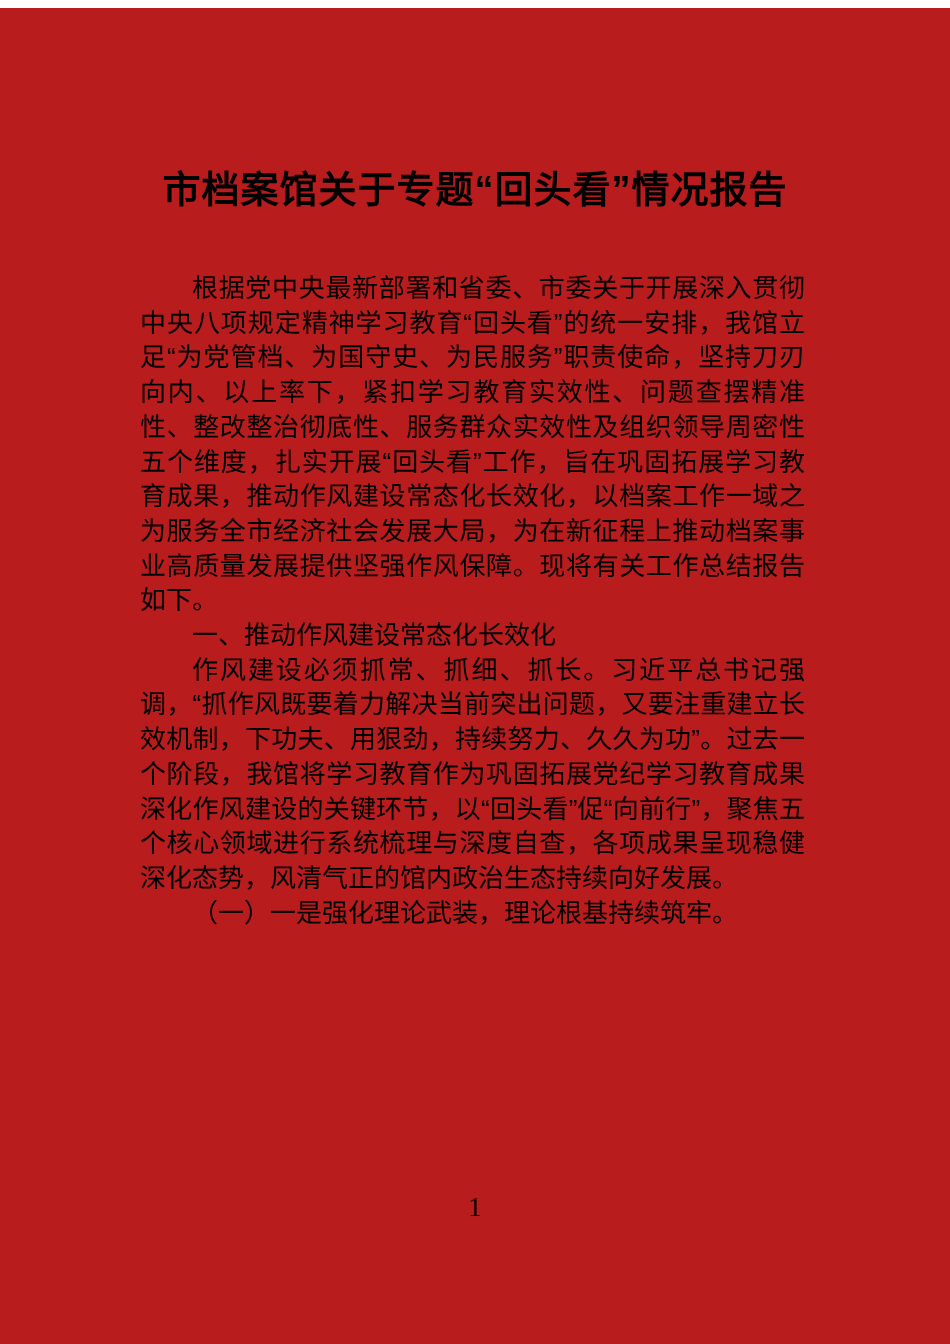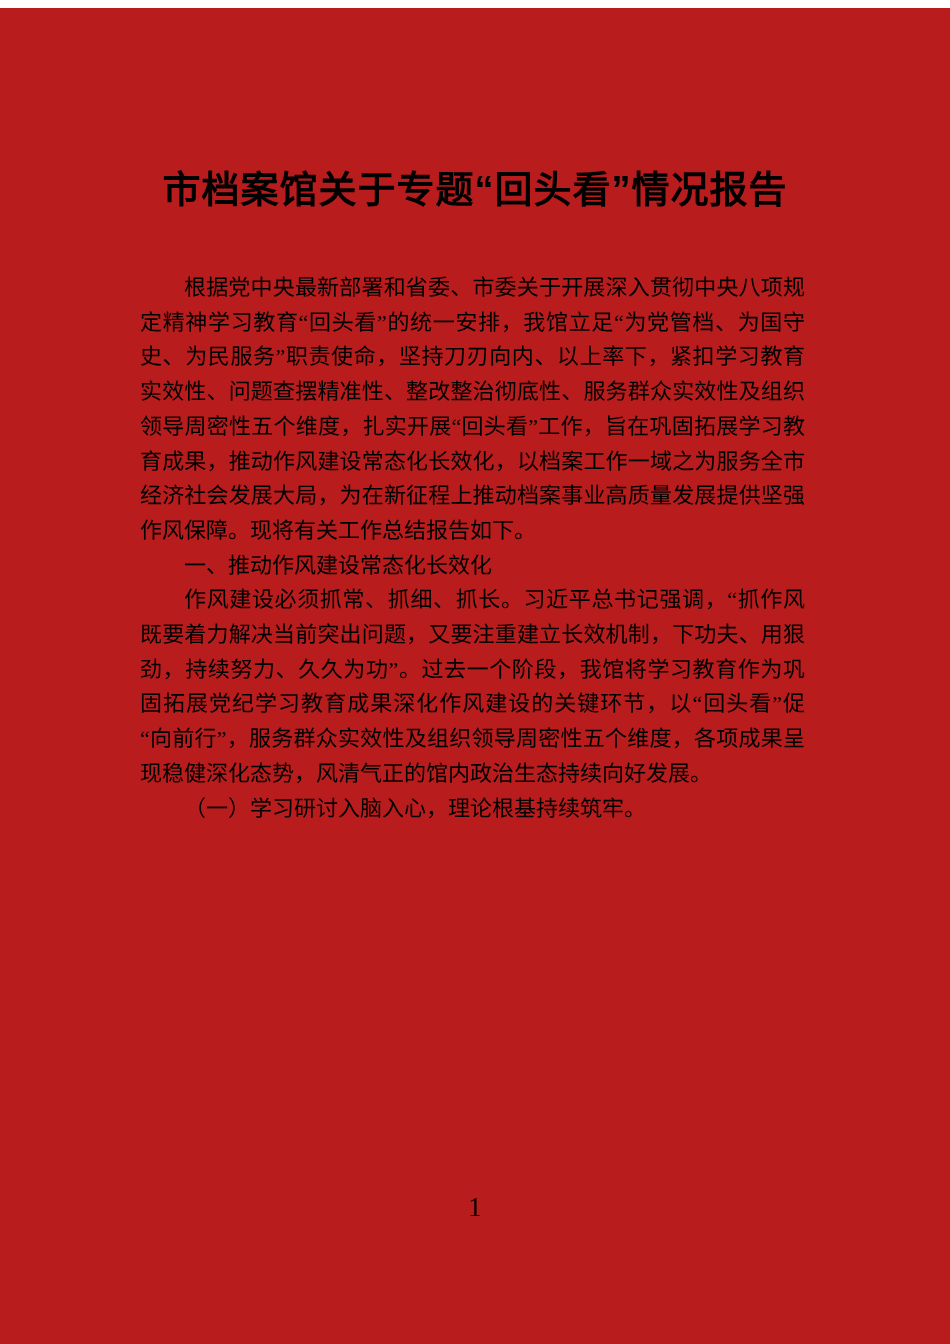--- a/index.html
+++ b/index.html
@@ -27,27 +27,26 @@
     color: #000000;
   }
   .doc-body {
     width: 665px;
     margin-left: 140px;
     margin-top: 57px;
   }
   .doc-body p {
     margin: 0;
     padding: 0;
-    font-size: 22px;
+    font-size: 26px;
     line-height: 34.7px;
     text-align: justify;
     text-indent: 2em;
     word-break: break-all;
     color: #000000;
-    font-family: Liberation Serif, serif;
   }
   .page-footer {
     position: absolute;
     left: 0;
     right: 0;
     top: 1184px;
     text-align: center;
     font-family: "Liberation Serif", serif;
     font-size: 27px;
     color: #000000;
@@ -56,19 +55,19 @@
 </head>
 <body>
 
 <div class="page">
 
   <div class="doc-title">市档案馆关于专题“回头看”情况报告</div>
 
   <div class="doc-body">
     <p>根据党中央最新部署和省委、市委关于开展深入贯彻中央八项规定精神学习教育“回头看”的统一安排，我馆立足“为党管档、为国守史、为民服务”职责使命，坚持刀刃向内、以上率下，紧扣学习教育实效性、问题查摆精准性、整改整治彻底性、服务群众实效性及组织领导周密性五个维度，扎实开展“回头看”工作，旨在巩固拓展学习教育成果，推动作风建设常态化长效化，以档案工作一域之为服务全市经济社会发展大局，为在新征程上推动档案事业高质量发展提供坚强作风保障。现将有关工作总结报告如下。</p>
     <p>一、推动作风建设常态化长效化</p>
-    <p>作风建设必须抓常、抓细、抓长。习近平总书记强调，“抓作风既要着力解决当前突出问题，又要注重建立长效机制，下功夫、用狠劲，持续努力、久久为功”。过去一个阶段，我馆将学习教育作为巩固拓展党纪学习教育成果深化作风建设的关键环节，以“回头看”促“向前行”，服务群众实效性及组织领导周密性五个维度，各项成果呈现稳健深化态势，风清气正的馆内政治生态持续向好发展。</p>
-    <p>（一）学习研讨入脑入心，理论根基持续筑牢。</p>
+    <p>作风建设必须抓常、抓细、抓长。习近平总书记强调，“抓作风既要着力解决当前突出问题，又要注重建立长效机制，下功夫、用狠劲，持续努力、久久为功”。过去一个阶段，我馆将学习教育作为巩固拓展党纪学习教育成果深化作风建设的关键环节，以“回头看”促“向前行”，聚焦五个核心领域进行系统梳理与深度自查，各项成果呈现稳健深化态势，风清气正的馆内政治生态持续向好发展。</p>
+    <p>（一）一是强化理论武装，理论根基持续筑牢。</p>
   </div>
 
   <div class="page-footer">1</div>
 
 </div>
 
 </body></html>

